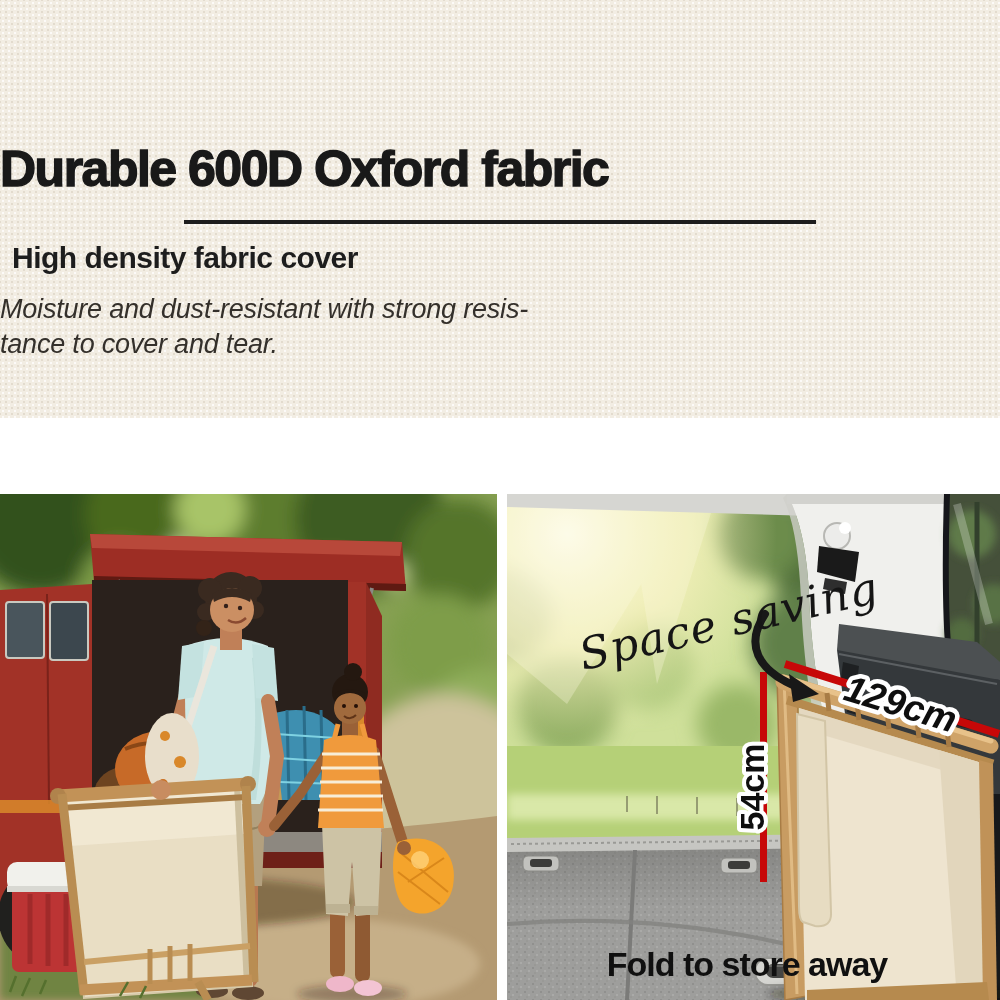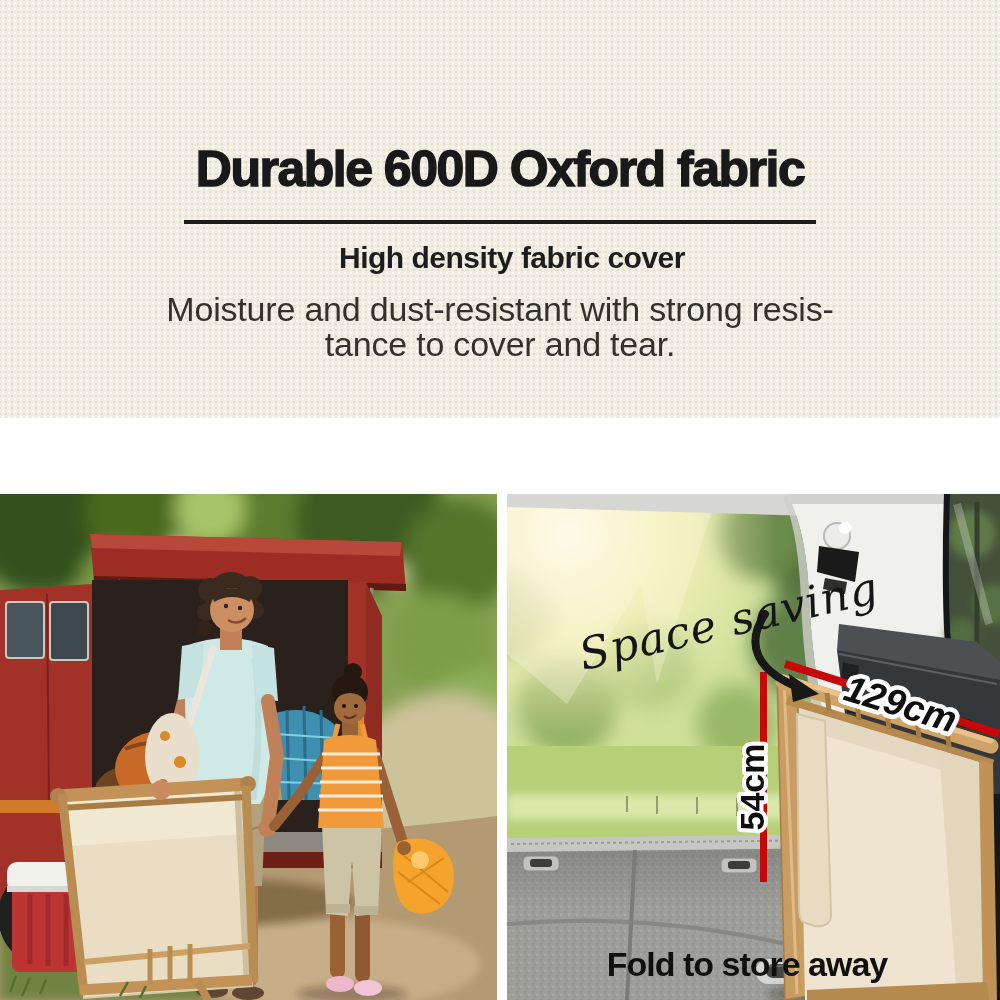--- a/index.html
+++ b/index.html
@@ -5,29 +5,29 @@
   html,body{margin:0;padding:0;background:#888;}
   .canvas{position:relative;width:1000px;height:1000px;margin:0 auto;overflow:hidden;
     font-family:"Liberation Sans",sans-serif;background:#ffffff;}
   
   .top{position:absolute;top:0;left:0;width:1000px;height:418px;
     background-color:#f2ede3;
     background-image:
       radial-gradient(rgba(255,255,255,.75) 1px, transparent 1.3px),
       radial-gradient(rgba(208,198,180,.45) 1px, transparent 1.3px);
     background-size:6px 6px,6px 6px;background-position:0 0,3px 3px;
-    text-align:center;}
+    }
   .headline{position:absolute;top:144px;left:0;width:100%;margin:0;
     font-size:50px;line-height:1;font-weight:700;color:#191919;
     letter-spacing:-1.5px;-webkit-text-stroke:1.4px #191919;}
   .divider{position:absolute;top:220px;left:184px;width:632px;height:4px;background:#1c1c1c;}
   .subhead{position:absolute;top:243px;left:12px;width:100%;margin:0;
     font-size:30px;line-height:1;font-weight:700;color:#1d1d1d;letter-spacing:-.5px;}
   .bodycopy{position:absolute;top:292px;left:0;width:100%;margin:0;
-    font-size:34px;line-height:35px;font-weight:400;color:#34302b;letter-spacing:-.2px;}
+    font-size:27px;line-height:35px;font-weight:400;color:#34302b;letter-spacing:-.2px;font-style:italic;}
   
   .photos{position:absolute;top:486px;left:0;width:1000px;height:514px;background:#ffffff;}
   .photo{position:absolute;top:8px;height:506px;overflow:hidden;margin:0;}
   .photo-left{left:0;width:497px;}
   .photo-right{left:507px;width:493px;}
   .photo svg{display:block;}
   text{user-select:none;}
 </style>
 </head>
 <body>

